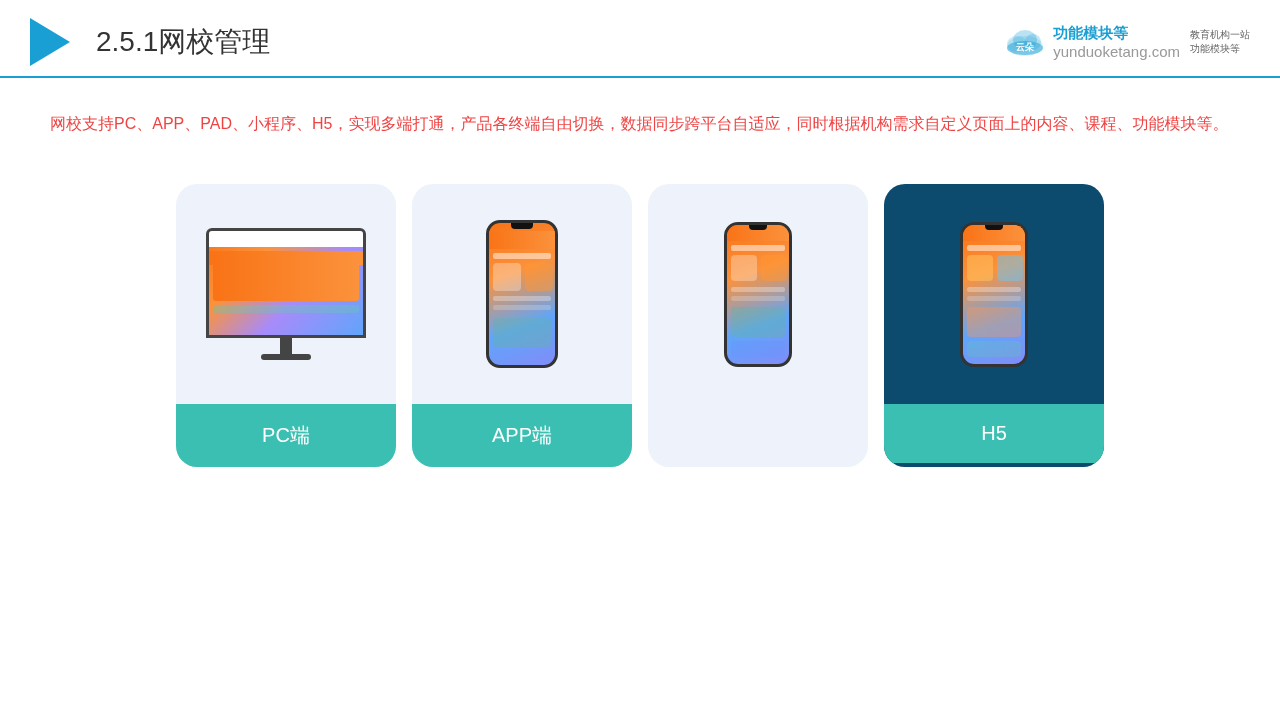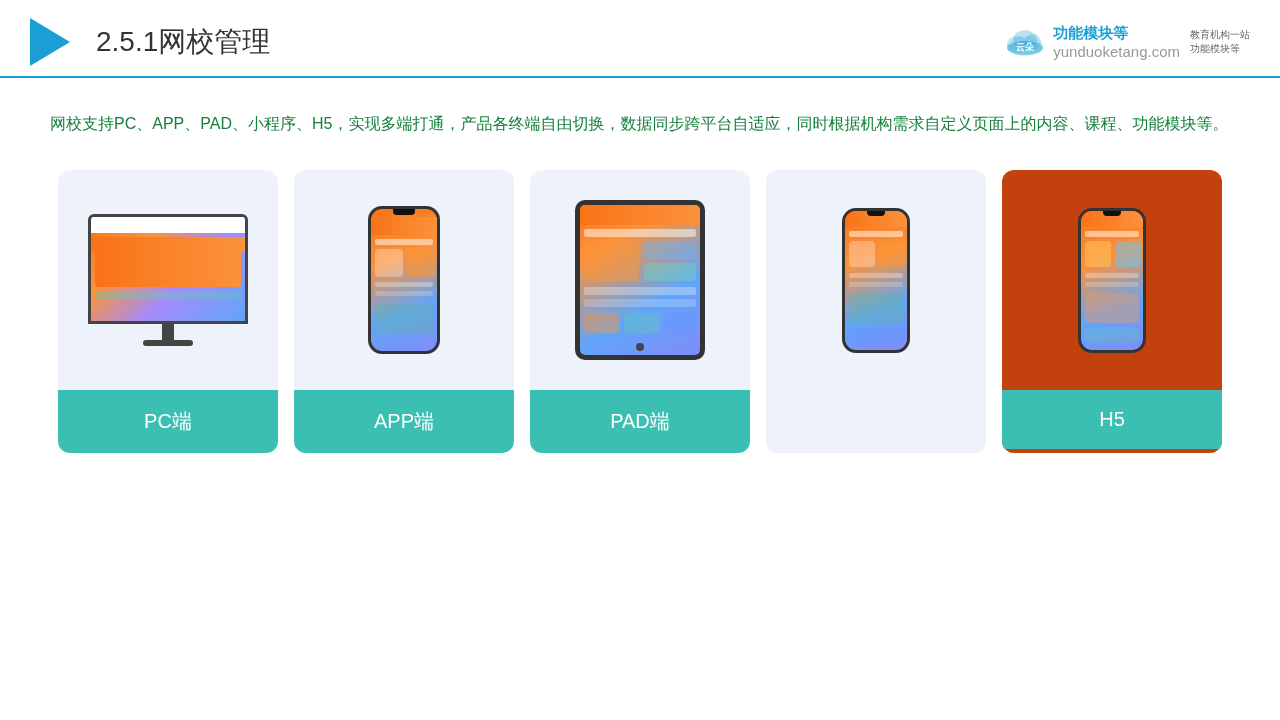--- a/index.html
+++ b/index.html
@@ -54,36 +54,36 @@
       align-items: center;
       gap: 6px;
     }
 
     
     .main-content {
       padding: 30px 50px;
     }
     .description {
       font-size: 16px;
-      color: #15803d;
+      color: #ef4444;
       line-height: 2;
-      margin-bottom: 30px;
+      margin-bottom: 44px;
     }
 
     
     .cards-container {
       display: flex;
       gap: 16px;
       justify-content: center;
       margin-top: 20px;
     }
 
     .card {
       background: #f0f4fa;
-      border-radius: 12px;
+      border-radius: 21px;
       width: 220px;
       display: flex;
       flex-direction: column;
       align-items: center;
       overflow: hidden;
     }
 
     .card-image-area {
       width: 100%;
       height: 220px;
@@ -247,60 +247,40 @@
             <div style="position:absolute;top:40px;left:36px;width:28px;height:28px;background:rgba(255,150,50,0.5);border-radius:4px;"></div>
             <div style="position:absolute;top:73px;left:4px;right:4px;height:5px;background:rgba(255,255,255,0.3);border-radius:2px;"></div>
             <div style="position:absolute;top:82px;left:4px;right:4px;height:5px;background:rgba(255,255,255,0.2);border-radius:2px;"></div>
             <div style="position:absolute;top:95px;left:4px;right:4px;height:30px;background:rgba(100,180,160,0.4);border-radius:4px;"></div>
           </div>
         </div>
       </div>
       <div class="card-label">APP端</div>
     </div>
 
-    <div class="card" style="background:#edf2fb;">
-      <div class="card-image-area">
-        <div style="width:130px;height:160px;background:#111;border-radius:10px;border:5px solid #333;position:relative;overflow:hidden;">
-          <div style="position:absolute;top:0;left:0;right:0;bottom:0;background:linear-gradient(150deg,#f97316 0%,#fb923c 25%,#60a5fa 65%,#818cf8 100%);">
-            <div style="position:absolute;top:0;left:0;right:0;height:20px;background:linear-gradient(to right,#f97316,#fb923c);"></div>
-            <div style="position:absolute;top:24px;left:4px;right:4px;height:8px;background:rgba(255,255,255,0.5);border-radius:2px;"></div>
-            <div style="position:absolute;top:36px;left:4px;width:55px;height:40px;background:rgba(255,150,50,0.5);border-radius:4px;"></div>
-            <div style="position:absolute;top:36px;left:64px;right:4px;height:18px;background:rgba(100,180,255,0.4);border-radius:4px;"></div>
-            <div style="position:absolute;top:58px;left:64px;right:4px;height:18px;background:rgba(100,220,200,0.4);border-radius:4px;"></div>
-            <div style="position:absolute;top:82px;left:4px;right:4px;height:8px;background:rgba(255,255,255,0.3);border-radius:2px;"></div>
-            <div style="position:absolute;top:94px;left:4px;right:4px;height:8px;background:rgba(255,255,255,0.2);border-radius:2px;"></div>
-            <div style="position:absolute;top:108px;left:4px;width:36px;height:20px;background:rgba(255,150,50,0.4);border-radius:4px;"></div>
-            <div style="position:absolute;top:108px;left:44px;width:36px;height:20px;background:rgba(100,200,180,0.4);border-radius:4px;"></div>
-            <div style="position:absolute;top:108px;left:84px;right:4px;height:20px;background:rgba(100,150,255,0.4);border-radius:4px;"></div>
-          </div>
-          <div style="width:8px;height:8px;background:#444;border-radius:50%;position:absolute;bottom:4px;left:50%;transform:translateX(-50%);"></div>
-        </div>
-      </div>
-      <div class="card-label">PAD端</div>
-    </div>
 
     <div class="card" style="background:#edf2fb;">
       <div class="card-image-area">
         <div style="width:68px;height:145px;background:#111;border-radius:14px;border:3px solid #333;position:relative;overflow:hidden;">
           <div style="position:absolute;top:0;left:0;right:0;bottom:0;background:linear-gradient(160deg,#f97316 0%,#fb923c 35%,#60a5fa 70%,#818cf8 100%);">
             <div style="position:absolute;top:0;left:0;right:0;height:16px;background:linear-gradient(to right,#f97316,#fb923c);"></div>
             <div style="width:18px;height:5px;background:#111;border-radius:0 0 4px 4px;position:absolute;top:0;left:50%;transform:translateX(-50%);z-index:2;"></div>
             <div style="position:absolute;top:20px;left:4px;right:4px;height:6px;background:rgba(255,255,255,0.5);border-radius:2px;"></div>
             <div style="position:absolute;top:30px;left:4px;width:26px;height:26px;background:rgba(255,255,255,0.3);border-radius:4px;"></div>
             <div style="position:absolute;top:30px;left:34px;width:26px;height:26px;background:rgba(255,150,50,0.5);border-radius:4px;"></div>
             <div style="position:absolute;top:62px;left:4px;right:4px;height:5px;background:rgba(255,255,255,0.3);border-radius:2px;"></div>
             <div style="position:absolute;top:71px;left:4px;right:4px;height:5px;background:rgba(255,255,255,0.2);border-radius:2px;"></div>
             <div style="position:absolute;top:82px;left:4px;right:4px;height:30px;background:rgba(100,180,160,0.4);border-radius:4px;"></div>
             <div style="position:absolute;top:116px;left:4px;right:4px;height:16px;background:rgba(100,150,255,0.3);border-radius:4px;"></div>
           </div>
         </div>
       </div>
     </div>
 
-    <div class="card" style="background:#c2410c;">
+    <div class="card" style="background:#0c4a6e;">
       <div class="card-image-area">
         <div style="width:68px;height:145px;background:#111;border-radius:14px;border:3px solid #333;position:relative;overflow:hidden;">
           <div style="position:absolute;top:0;left:0;right:0;bottom:0;background:linear-gradient(160deg,#f97316 0%,#fb923c 35%,#60a5fa 70%,#818cf8 100%);">
             <div style="position:absolute;top:0;left:0;right:0;height:16px;background:linear-gradient(to right,#f97316,#fb923c);"></div>
             <div style="width:18px;height:5px;background:#111;border-radius:0 0 4px 4px;position:absolute;top:0;left:50%;transform:translateX(-50%);z-index:2;"></div>
             <div style="position:absolute;top:20px;left:4px;right:4px;height:6px;background:rgba(255,255,255,0.5);border-radius:2px;"></div>
             <div style="position:absolute;top:30px;left:4px;width:26px;height:26px;background:rgba(255,200,100,0.5);border-radius:4px;"></div>
             <div style="position:absolute;top:30px;left:34px;width:26px;height:26px;background:rgba(100,200,255,0.5);border-radius:4px;"></div>
             <div style="position:absolute;top:62px;left:4px;right:4px;height:5px;background:rgba(255,255,255,0.3);border-radius:2px;"></div>
             <div style="position:absolute;top:71px;left:4px;right:4px;height:5px;background:rgba(255,255,255,0.2);border-radius:2px;"></div>

